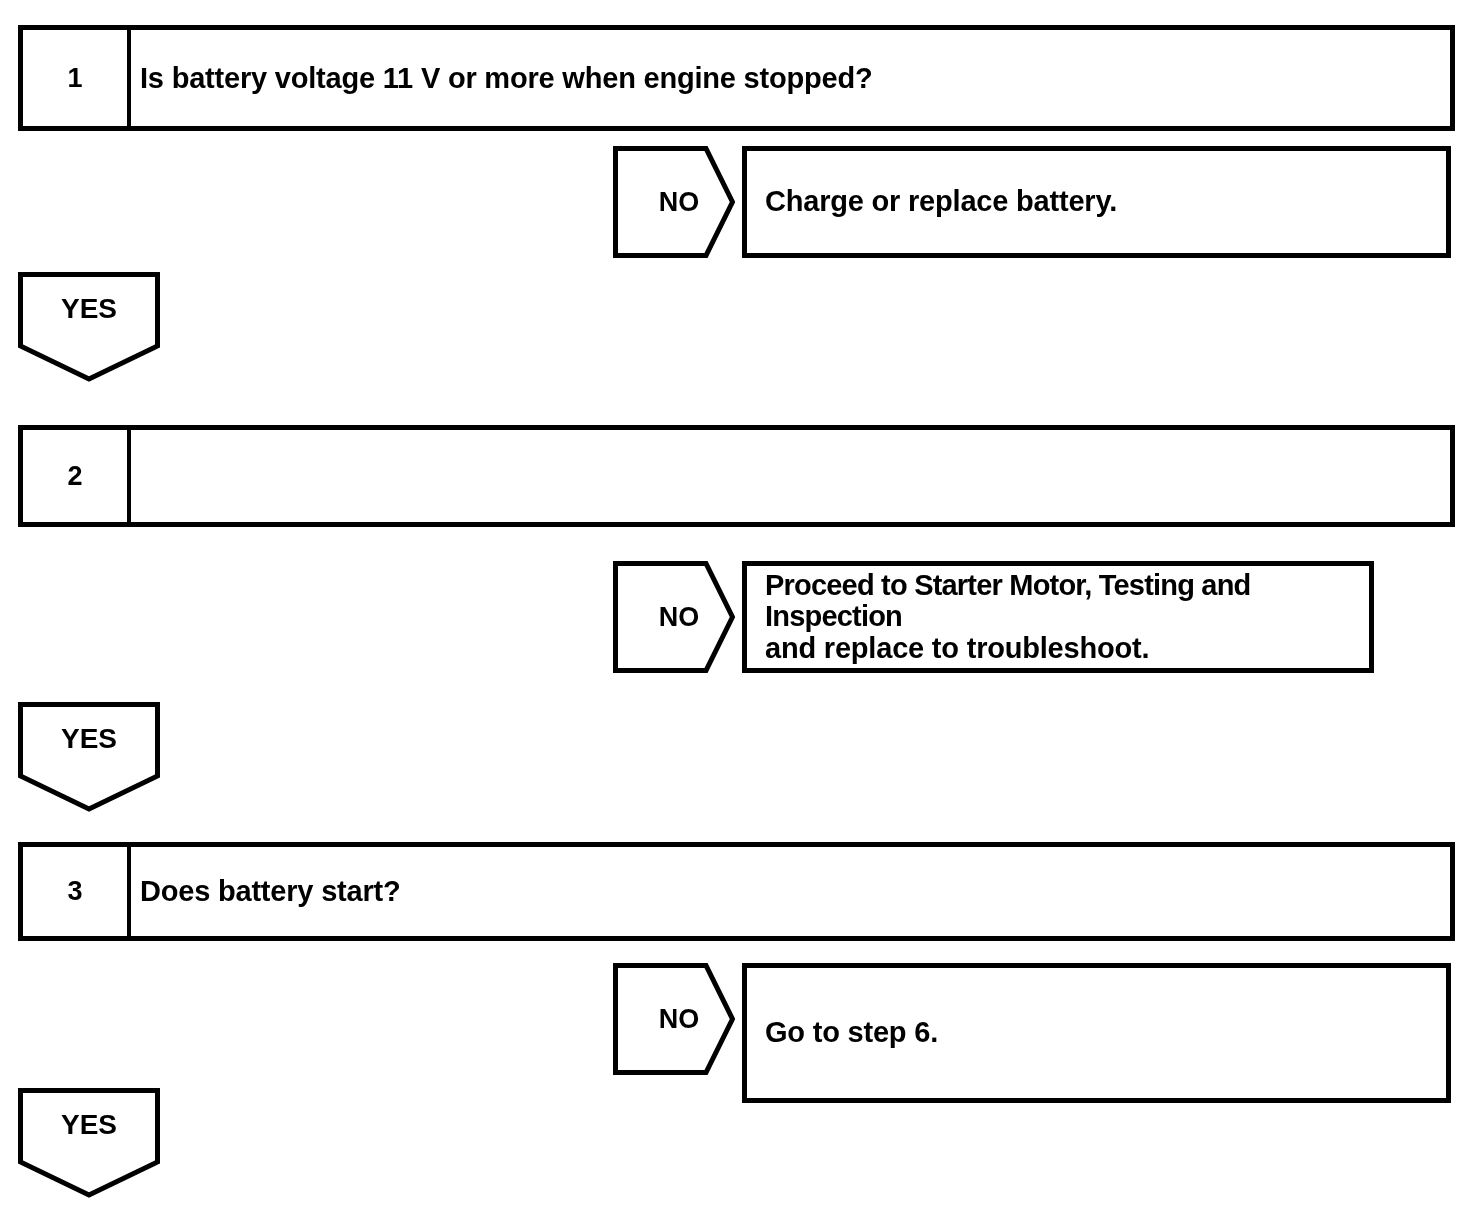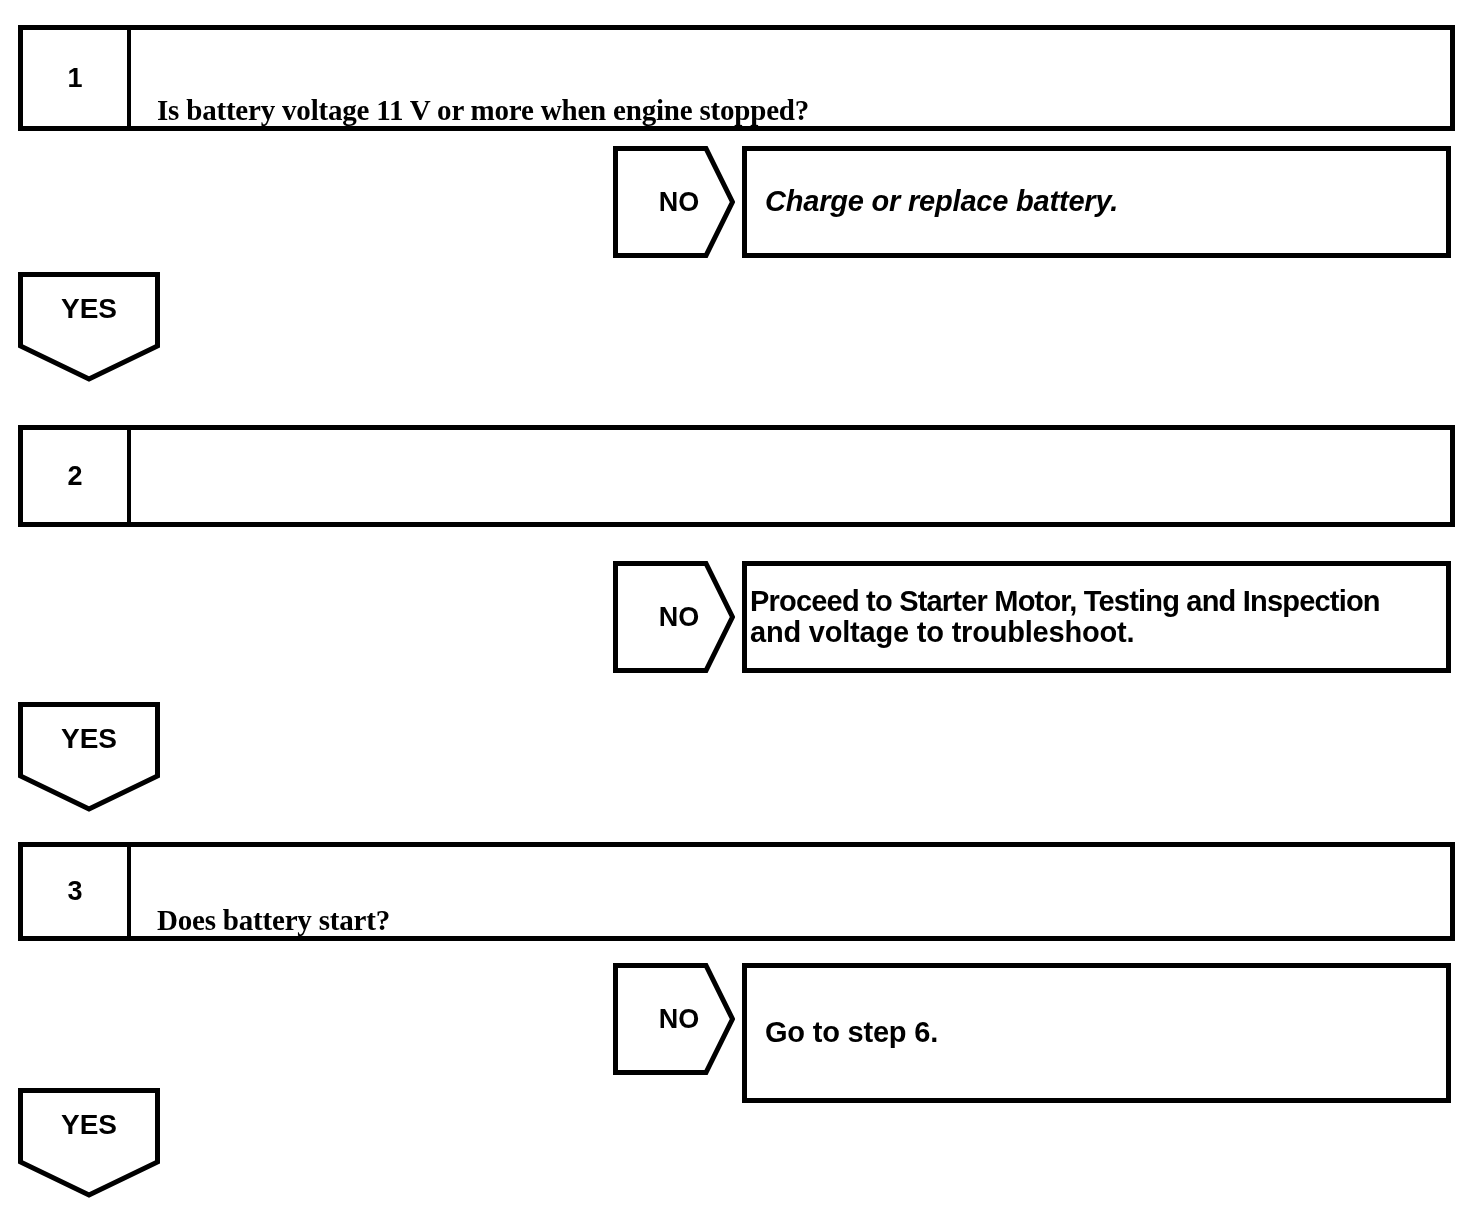--- a/index.html
+++ b/index.html
@@ -44,23 +44,22 @@
   }
   .step-num {
     font-size: 27px;
     font-weight: bold;
     line-height: 1;
     letter-spacing: 0px;
   }
   .step-text-cell {
     flex: 1 1 auto;
     display: flex;
-    align-items: flex-end;
-    padding-left: 26px;
-    font-family: Liberation Serif, serif;
+    align-items: center;
+    padding-left: 9px;
   }
   .step-text {
     font-size: 29px;
     font-weight: bold;
     line-height: 1.06;
     letter-spacing: -0.2px;
     white-space: nowrap;
   }
 
   
@@ -151,21 +150,21 @@
     </div>
   </div>
 
   <div class="no-tag" style="left:613px; top:146px;">
     <svg width="122" height="112" viewBox="0 0 122 112">
       <polygon points="2.5,2.5 93,2.5 119.5,56 93,109.5 2.5,109.5" fill="#ffffff" stroke="#000000" stroke-width="5" stroke-linejoin="miter"></polygon>
     </svg>
     <span class="no-label">NO</span>
   </div>
 
-  <div class="result-box" style="left:742px; top:146px; width:709px; height:112px;font-style:italic;">
+  <div class="result-box" style="left:742px; top:146px; width:709px; height:112px;">
     <span class="result-text">Charge or replace battery.</span>
   </div>
 
   <div class="yes-tag" style="left:18px; top:272px;">
     <svg width="142" height="110" viewBox="0 0 142 110">
       <polygon points="2.5,2.5 139.5,2.5 139.5,74 71,107 2.5,74" fill="#ffffff" stroke="#000000" stroke-width="5" stroke-linejoin="miter"></polygon>
     </svg>
     <span class="yes-label">YES</span>
   </div>
 
@@ -175,24 +174,24 @@
     </div>
   </div>
 
   <div class="no-tag" style="left:613px; top:561px;">
     <svg width="122" height="112" viewBox="0 0 122 112">
       <polygon points="2.5,2.5 93,2.5 119.5,56 93,109.5 2.5,109.5" fill="#ffffff" stroke="#000000" stroke-width="5" stroke-linejoin="miter"></polygon>
     </svg>
     <span class="no-label">NO</span>
   </div>
 
-  <div class="result-box" style="left:742px; top:561px; width:709px; height:112px; padding-left:3px;">
+  <div class="result-box" style="left:742px; top:561px; width:632px; height:112px; padding-left:18px;">
     <span class="result-text">
       <span class="condensed">Proceed to Starter Motor, Testing and Inspection</span><br>
-      <span>and voltage to troubleshoot.</span>
+      <span>and replace to troubleshoot.</span>
     </span>
   </div>
 
   <div class="yes-tag" style="left:18px; top:702px;">
     <svg width="142" height="110" viewBox="0 0 142 110">
       <polygon points="2.5,2.5 139.5,2.5 139.5,74 71,107 2.5,74" fill="#ffffff" stroke="#000000" stroke-width="5" stroke-linejoin="miter"></polygon>
     </svg>
     <span class="yes-label">YES</span>
   </div>
 

